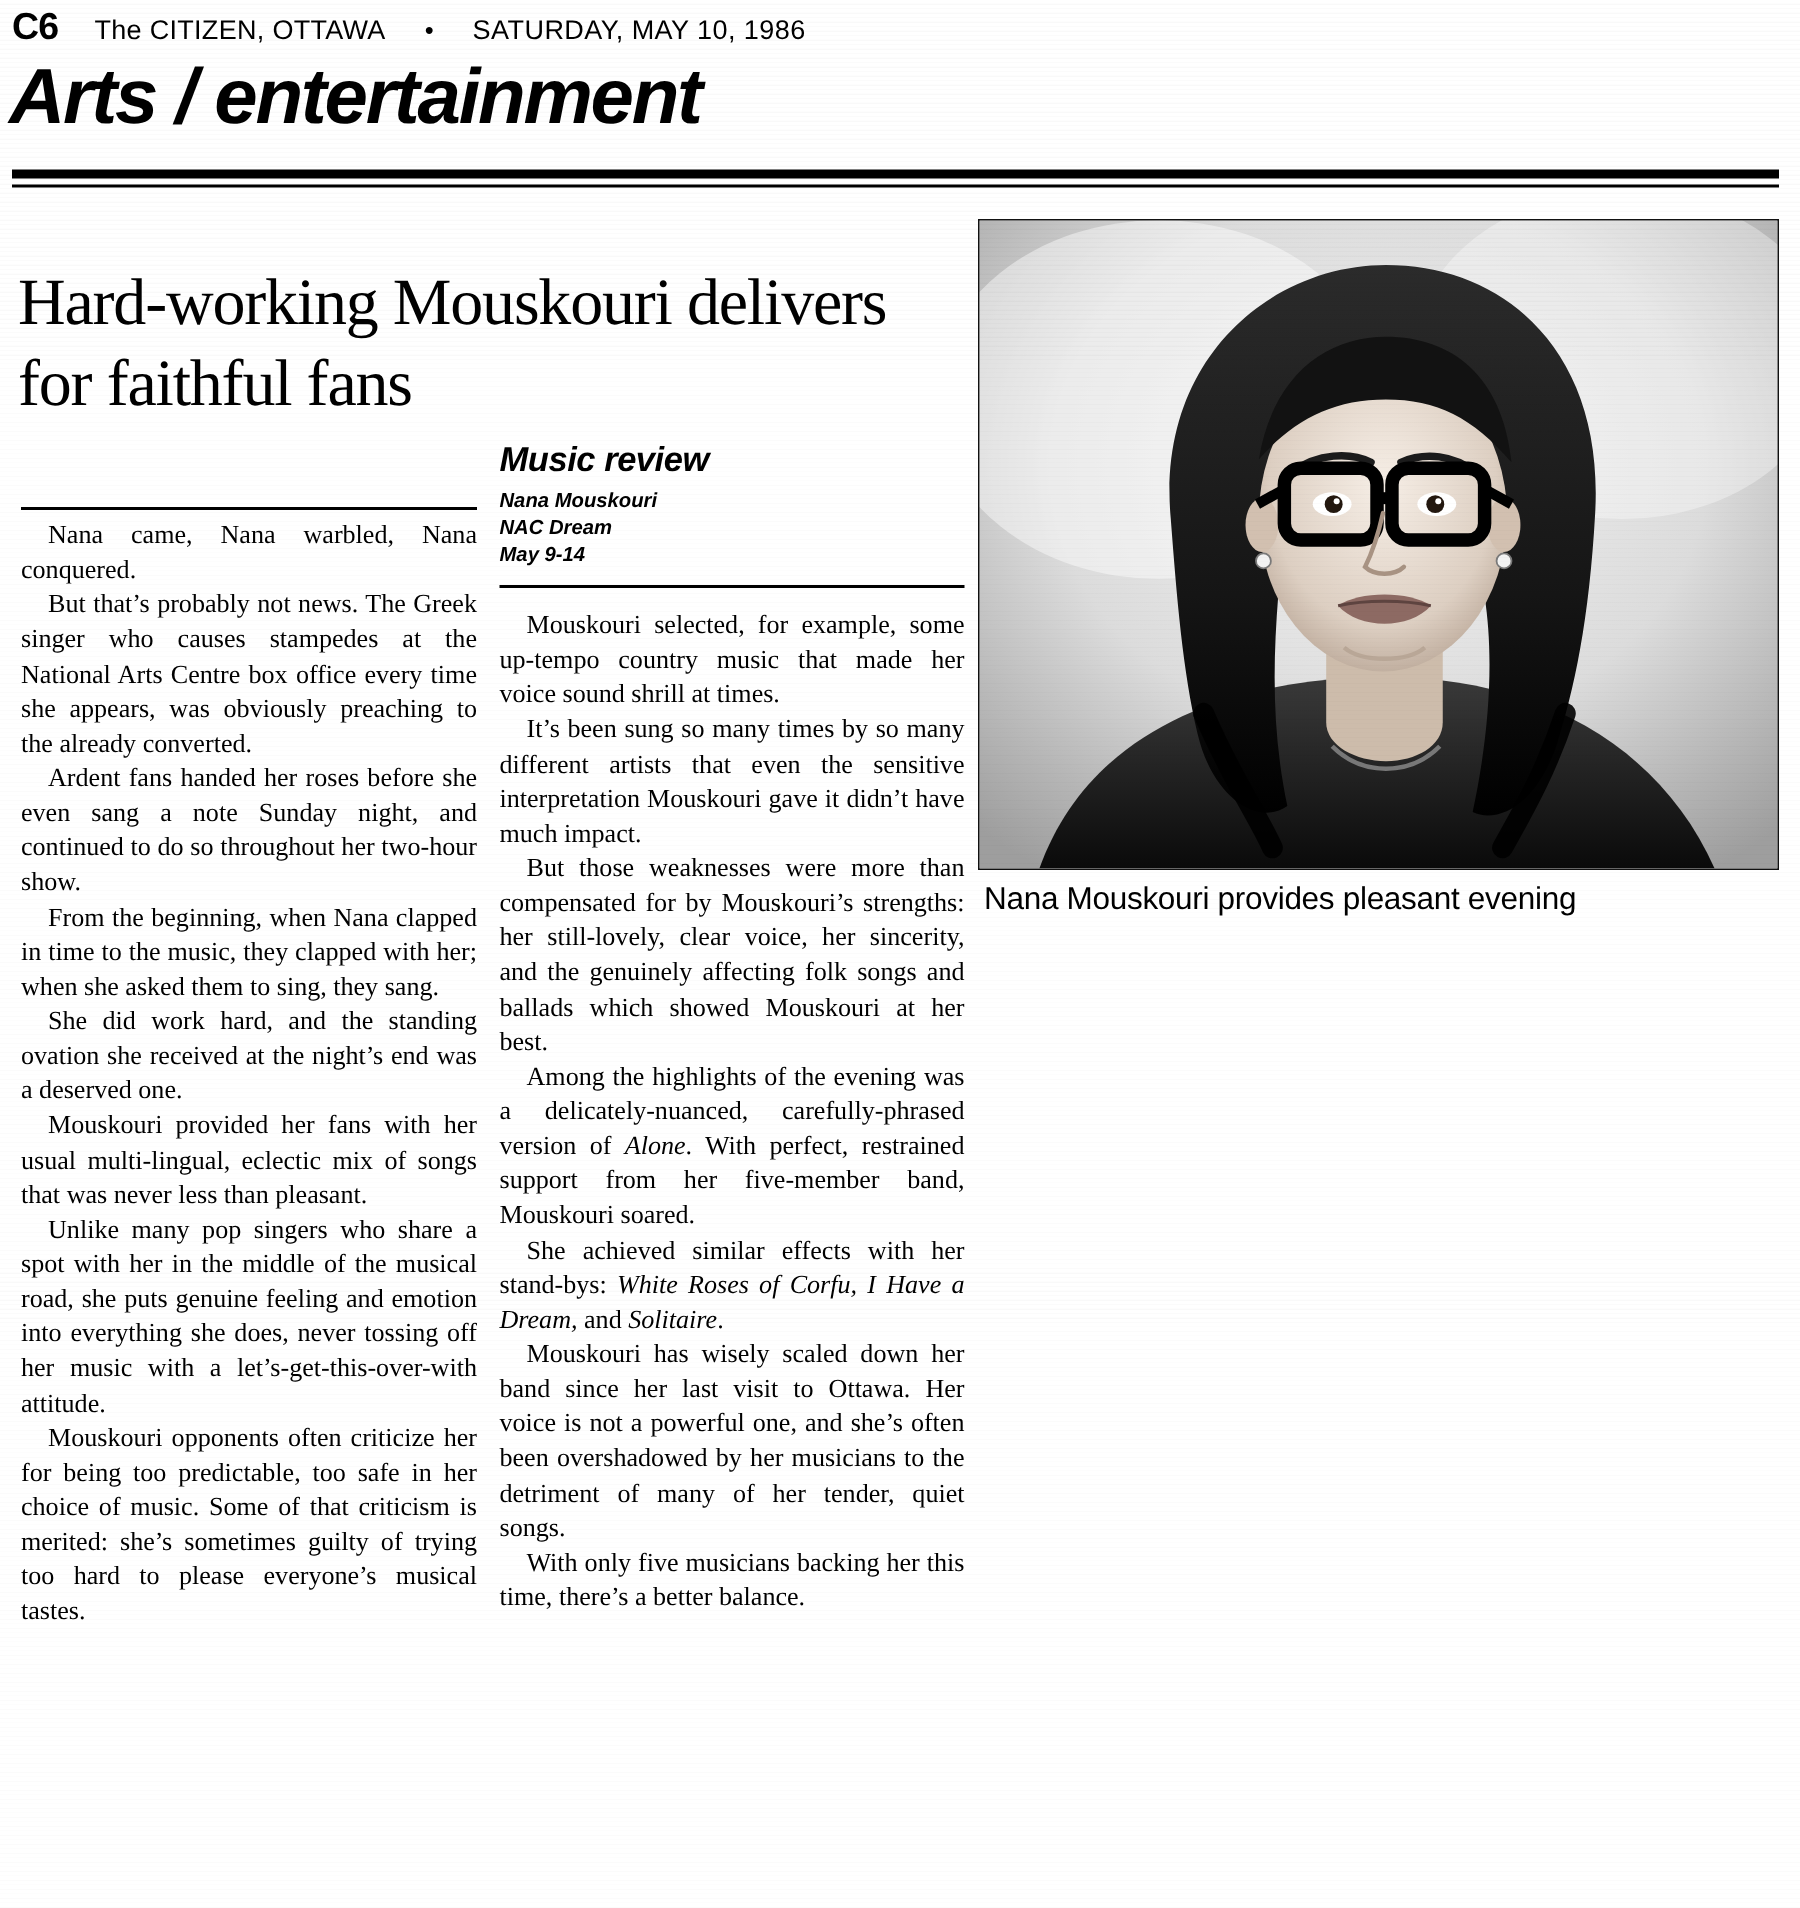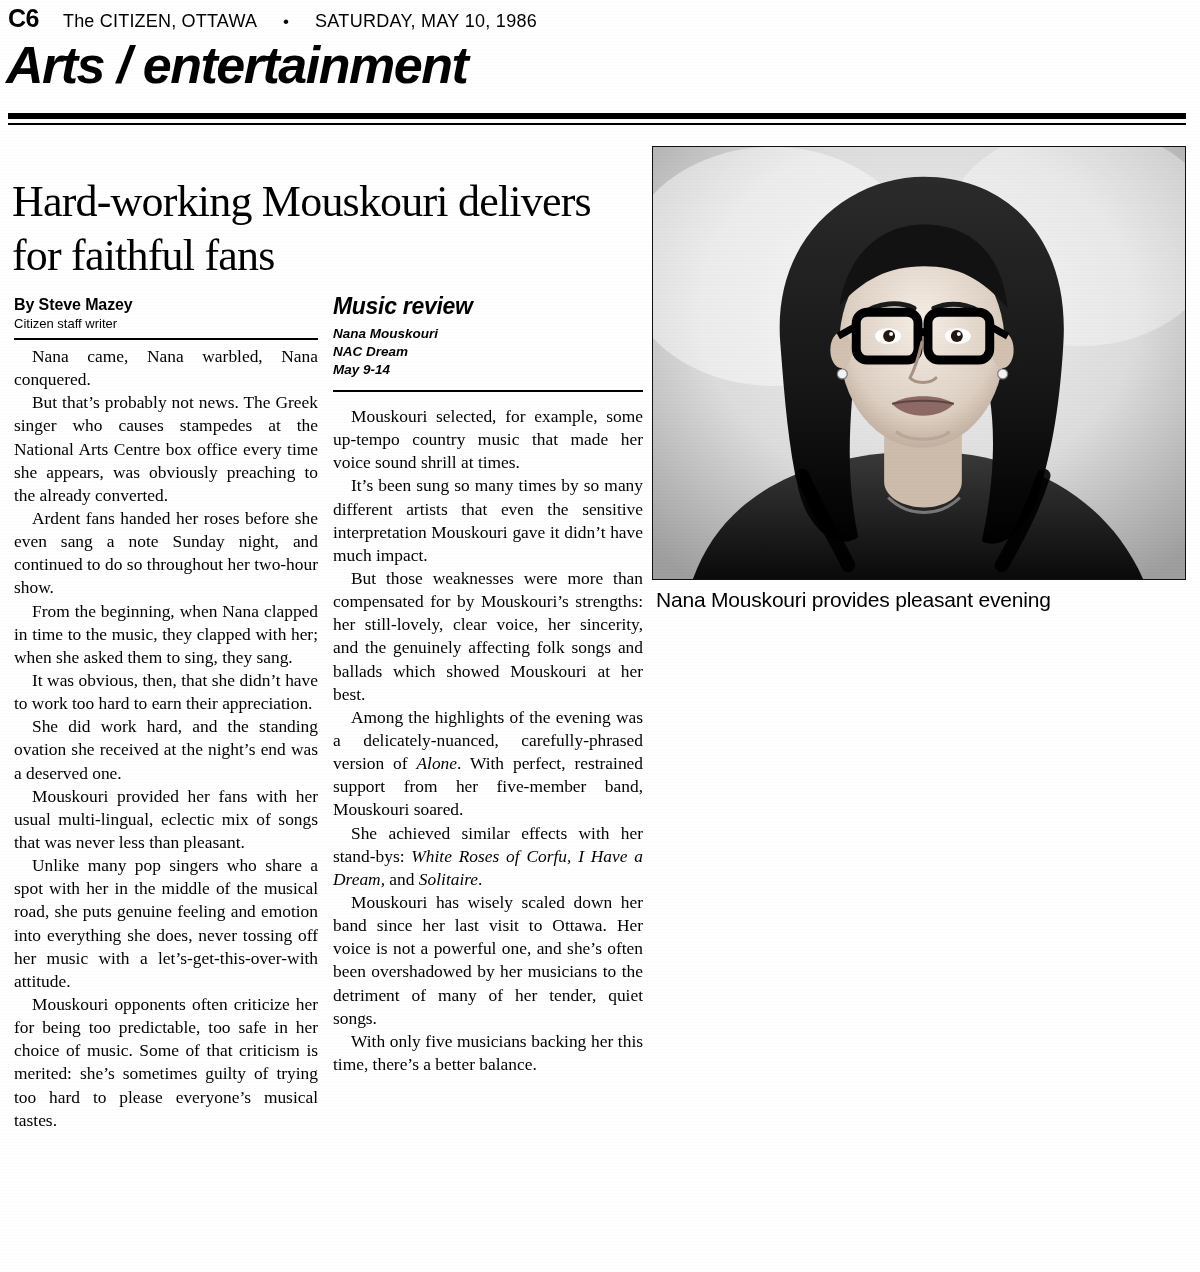--- a/index.html
+++ b/index.html
@@ -227,42 +227,37 @@
     <span class="folio-dot">•</span>
     <span class="folio-date">SATURDAY, MAY 10, 1986</span>
   </div>
 
   <div class="section-title">Arts / entertainment</div>
   <div class="rule-thick"></div>
   <div class="rule-thin"></div>
 
   <h1 class="headline">Hard-working Mouskouri delivers for faithful fans</h1>
 
-  <div class="byline">
-    <div class="byline-name">By Steve Mazey</div>
-    <div class="byline-role">Citizen staff writer</div>
-  </div>
   <div class="byline-rule"></div>
 
   <div class="review-head">
     <div class="review-title">Music review</div>
     <div class="review-meta">
       <div>Nana Mouskouri</div>
       <div>NAC Dream</div>
       <div>May 9-14</div>
     </div>
   </div>
   <div class="review-rule"></div>
 
   <div class="col" id="col1">
       <p>Nana came, Nana warbled, Nana conquered.</p>
       <p>But that’s probably not news. The Greek singer who causes stampedes at the National Arts Centre box office every time she appears, was obviously preaching to the already converted.</p>
       <p>Ardent fans handed her roses before she even sang a note Sunday night, and continued to do so throughout her two-hour show.</p>
       <p>From the beginning, when Nana clapped in time to the music, they clapped with her; when she asked them to sing, they sang.</p>
-      <p>It was obvious, then, that she didn’t have to work too hard to earn their appreciation.</p>
       <p>She did work hard, and the standing ovation she received at the night’s end was a deserved one.</p>
       <p>Mouskouri provided her fans with her usual multi-lingual, eclectic mix of songs that was never less than pleasant.</p>
       <p>Unlike many pop singers who share a spot with her in the middle of the musical road, she puts genuine feeling and emotion into everything she does, never tossing off her music with a let’s-get-this-over-with attitude.</p>
       <p>Mouskouri opponents often criticize her for being too predictable, too safe in her choice of music. Some of that criticism is merited: she’s sometimes guilty of trying too hard to please everyone’s musical tastes.</p>
     </div>
   <div class="col" id="col2">
       <p>Mouskouri selected, for example, some up-tempo country music that made her voice sound shrill at times.</p>
       <p>It’s been sung so many times by so many different artists that even the sensitive interpretation Mouskouri gave it didn’t have much impact.</p>
       <p>But those weaknesses were more than compensated for by Mouskouri’s strengths: her still-lovely, clear voice, her sincerity, and the genuinely affecting folk songs and ballads which showed Mouskouri at her best.</p>
       <p>Among the highlights of the evening was a delicately-nuanced, carefully-phrased version of <em>Alone</em>. With perfect, restrained support from her five-member band, Mouskouri soared.</p>

